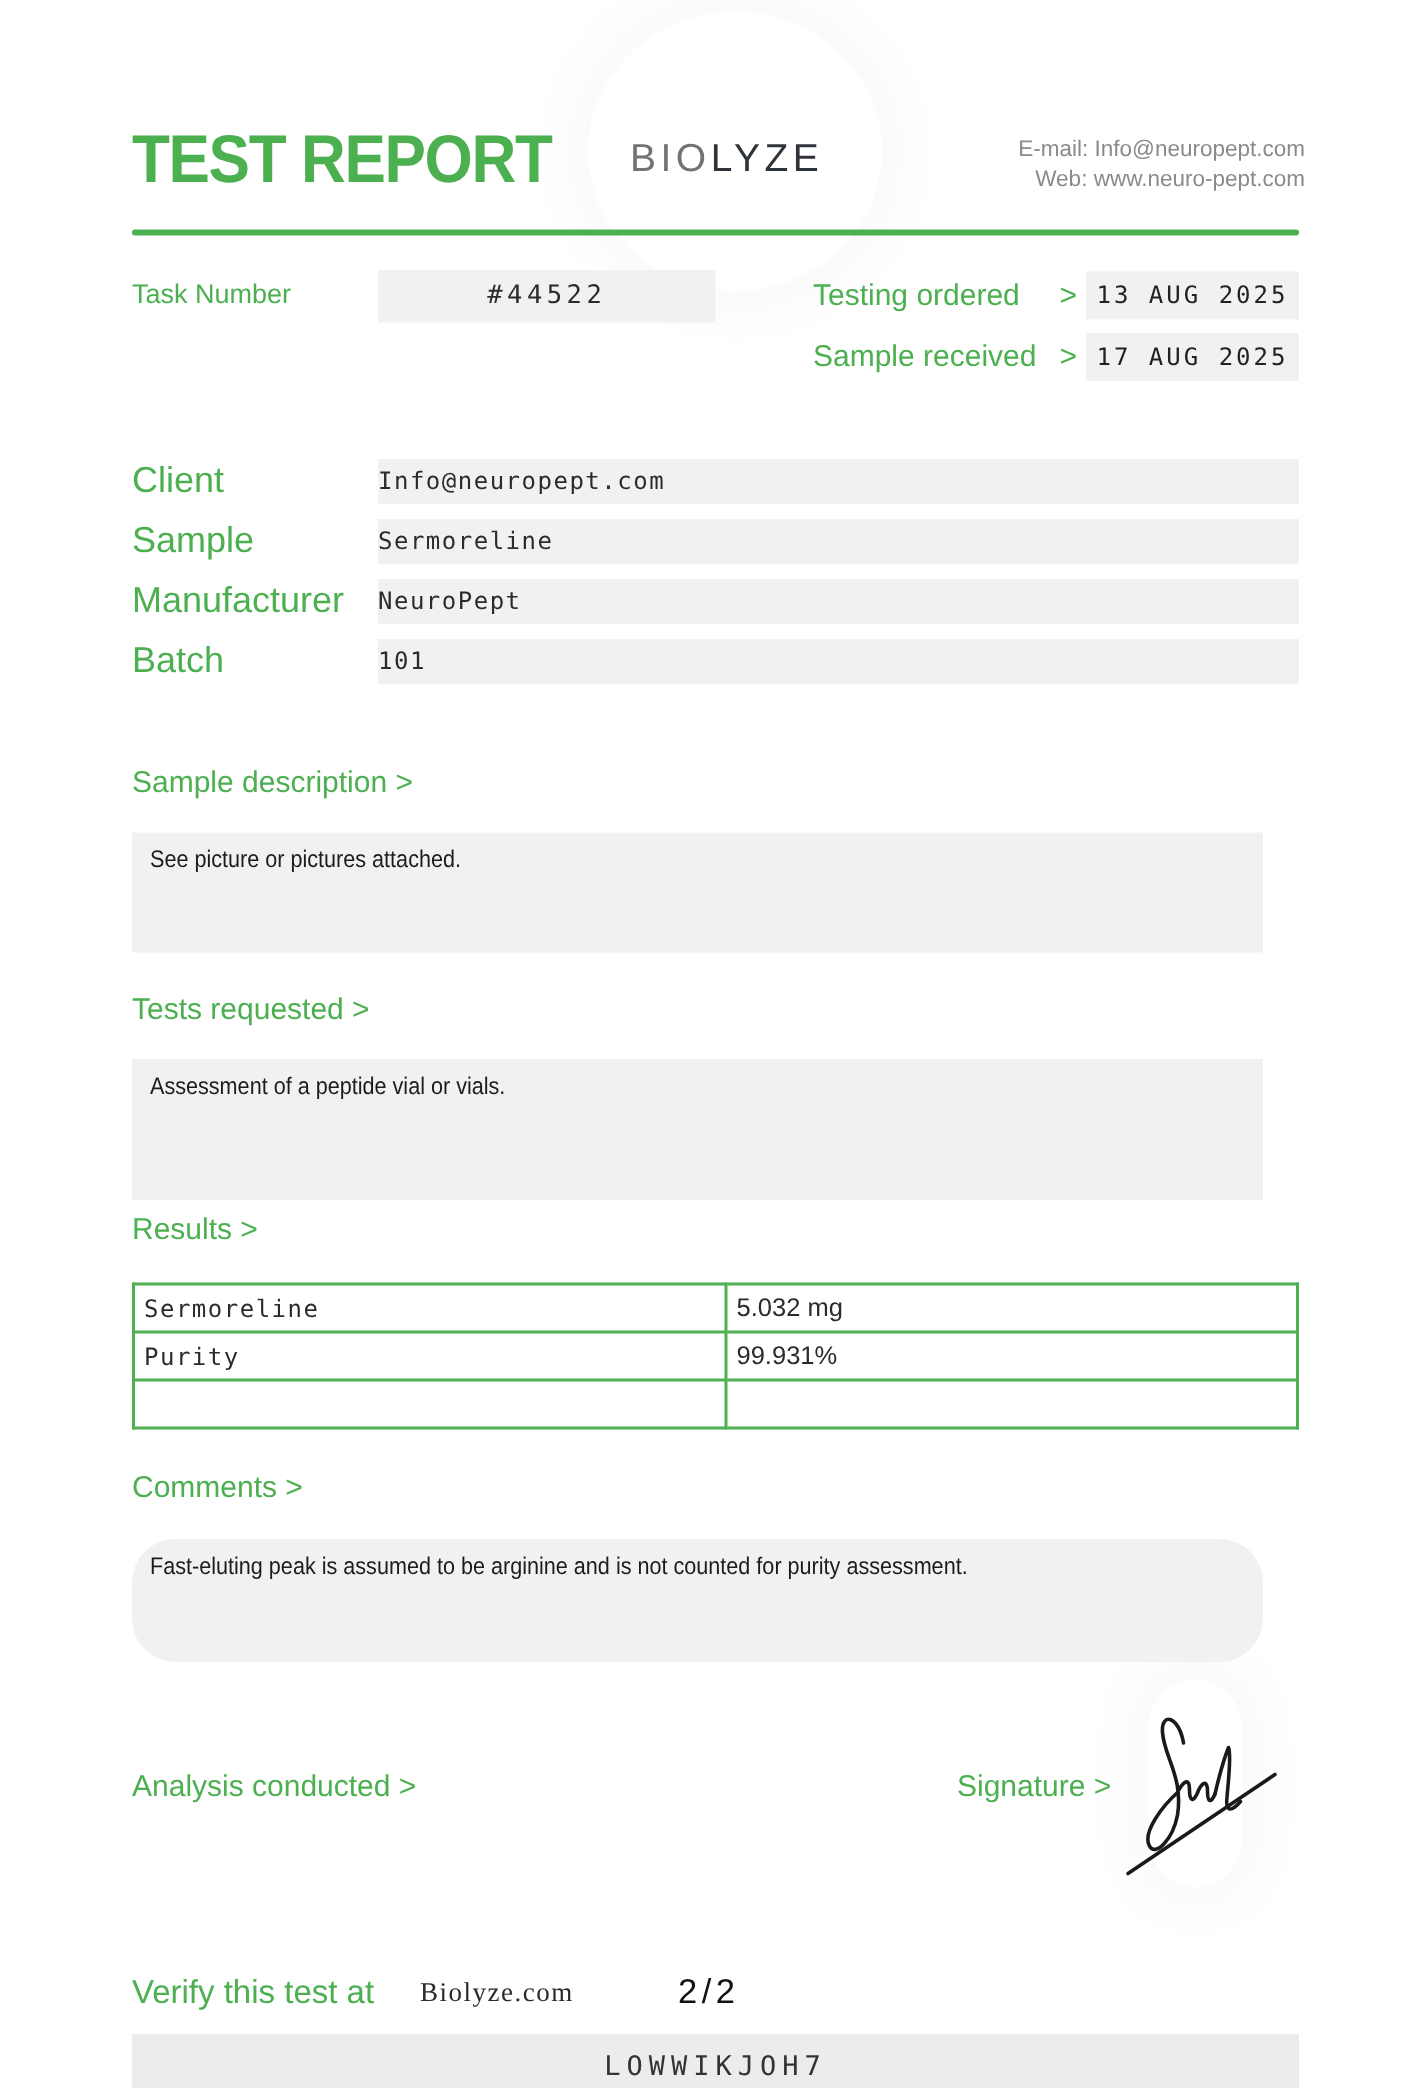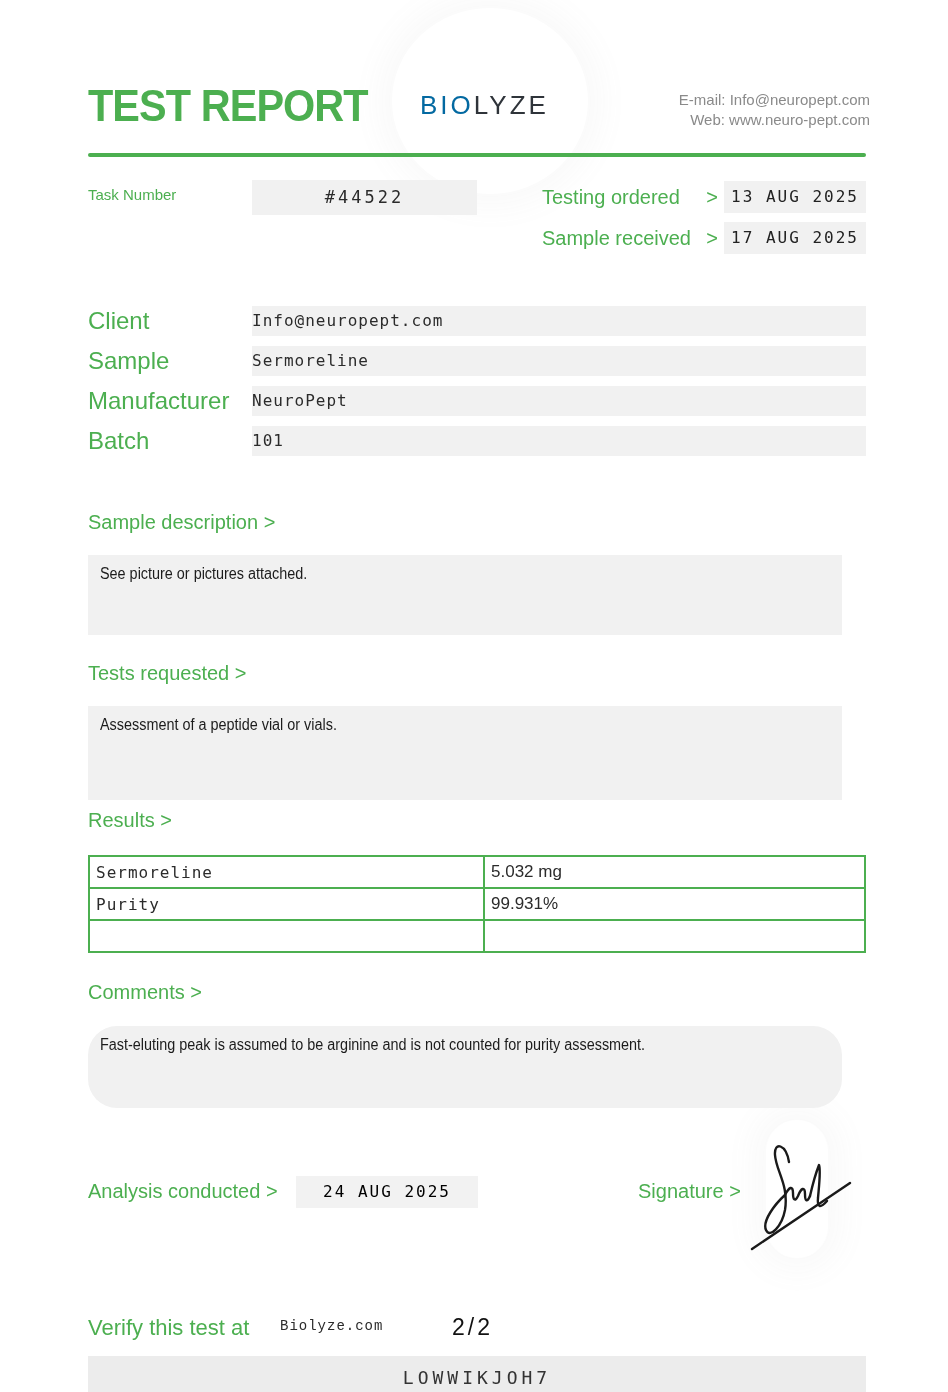--- a/index.html
+++ b/index.html
@@ -14,31 +14,31 @@
   
   .blob{position:absolute;background:#ffffff;box-shadow:0 0 28px 16px rgba(130,130,130,0.045);z-index:0;}
   .blob-logo{left:392px;top:8px;width:196px;height:186px;border-radius:50%;}
   .blob-sig{left:766px;top:1120px;width:62px;height:138px;border-radius:31px;}
 
   .z{position:absolute;z-index:1;}
 
   
   .title{left:88px;top:80px;font-size:45px;font-weight:bold;color:#4caf50;letter-spacing:-1px;transform:scaleX(0.92);transform-origin:0 0;white-space:nowrap;}
   .logo{left:420px;top:90px;font-size:26px;letter-spacing:3px;font-weight:normal;white-space:nowrap;}
-  .logo .p1{color:#0369a1;}
+  .logo .p1{color:#737373;}
   .logo .p2{color:#2f343a;}
   .contact{right:78px;top:90px;text-align:right;font-size:15px;color:#8a8a8a;line-height:20px;white-space:nowrap;}
   .divider{left:88px;top:153px;width:778px;height:4px;background:#4caf50;border-radius:2px;}
   .glabel{font-size:20px;color:#4caf50;white-space:nowrap;}
   .gbox{background:#f1f1f1;color:#2b2b2b;}
   .mono{font-family:"DejaVu Sans Mono", monospace;}
   .cond{display:inline-block;transform:scaleX(0.9);transform-origin:0 0;white-space:nowrap;}
 
   
-  .task-label{left:88px;top:186px;font-size:15px;}
+  .task-label{left:88px;top:186px;font-size:18px;}
   .task-box{left:252px;top:180px;width:225px;height:35px;line-height:35px;text-align:center;font-size:17px;letter-spacing:3px;}
   .meta-row{left:542px;width:324px;height:32px;display:flex;align-items:center;}
   .meta-row .lbl{font-size:20px;color:#4caf50;white-space:nowrap;}
   .meta-row .spacer{flex:1;}
   .meta-row .arrow{font-size:20px;color:#4caf50;margin:0 6px 0 4px;}
   .meta-row .date-box{width:142px;height:32px;line-height:32px;text-align:center;font-size:16px;letter-spacing:2px;background:#f1f1f1;color:#222;}
   .meta-row1{top:181px;}
   .meta-row2{top:222px;}
 
   
@@ -57,21 +57,21 @@
   .results-table td.c2{font-size:17px;}
 
   
   .analysis-label{left:88px;top:1180px;font-size:20px;}
   .analysis-box{left:296px;top:1176px;width:182px;height:32px;line-height:32px;text-align:center;font-size:16px;letter-spacing:2px;background:#f2f2f2;}
   .sig-label{left:638px;top:1180px;font-size:20px;}
   .sig-svg{left:745px;top:1126px;}
 
   
   .verify-prefix{left:88px;top:1315px;font-size:22px;}
-  .verify-site{left:280px;top:1318px;font-size:14px;letter-spacing:1px;color:#2b2b2b;font-family:Liberation Mono, monospace;}
+  .verify-site{left:280px;top:1318px;font-size:18px;letter-spacing:1px;color:#2b2b2b;font-family:Liberation Serif, serif;}
   .page-indicator{left:452px;top:1314px;font-size:23px;letter-spacing:3px;color:#111;}
   .verify-suffix{right:82px;top:1315px;font-size:22px;text-align:right;}
   .key-box{left:88px;top:1356px;width:778px;height:60px;background:#ececec;text-align:center;padding-top:11px;box-sizing:border-box;font-size:18px;letter-spacing:4px;color:#333;font-family:"DejaVu Sans Mono", monospace;}
 </style>
 </head>
 <body>
 
 <div class="page">
 
   <div class="blob blob-logo"></div>
@@ -147,21 +147,20 @@
     </tr>
   </tbody>
     </table>
 
   <div class="z sec-head" style="top:981px;">Comments &gt;</div>
   <div class="z sec-box" style="top:1026px;height:82px;box-sizing:border-box;border-radius:29px;">
     <span class="cond">Fast-eluting peak is assumed to be arginine and is not counted for purity assessment.</span>
   </div>
 
   <div class="z analysis-label glabel">Analysis conducted &gt;</div>
-  <div class="z analysis-box mono">24 AUG 2025</div>
   <div class="z sig-label glabel">Signature &gt;</div>
   <svg class="z sig-svg" width="112" height="132" viewBox="0 0 112 132">
     <g fill="none" stroke="#1a1a1a" stroke-width="2.4" stroke-linecap="round" stroke-linejoin="round">
       <path d="M44 36 C41 18 29 15 30 29 C31 45 44 59 40 84 C37 100 25 113 21 104 C17 95 30 78 40 69"></path>
       <path d="M40 69 C44 61 48 59 48 67 C48 74 50 76 53 70 C56 62 60 60 60 68 C60 75 62 77 65 70"></path>
       <path d="M65 70 C68 57 72 44 74 39 C76 44 74 60 73 72 C72 81 75 83 82 75"></path>
       <path d="M7 123 L105 57"></path>
     </g>
   </svg>
 

